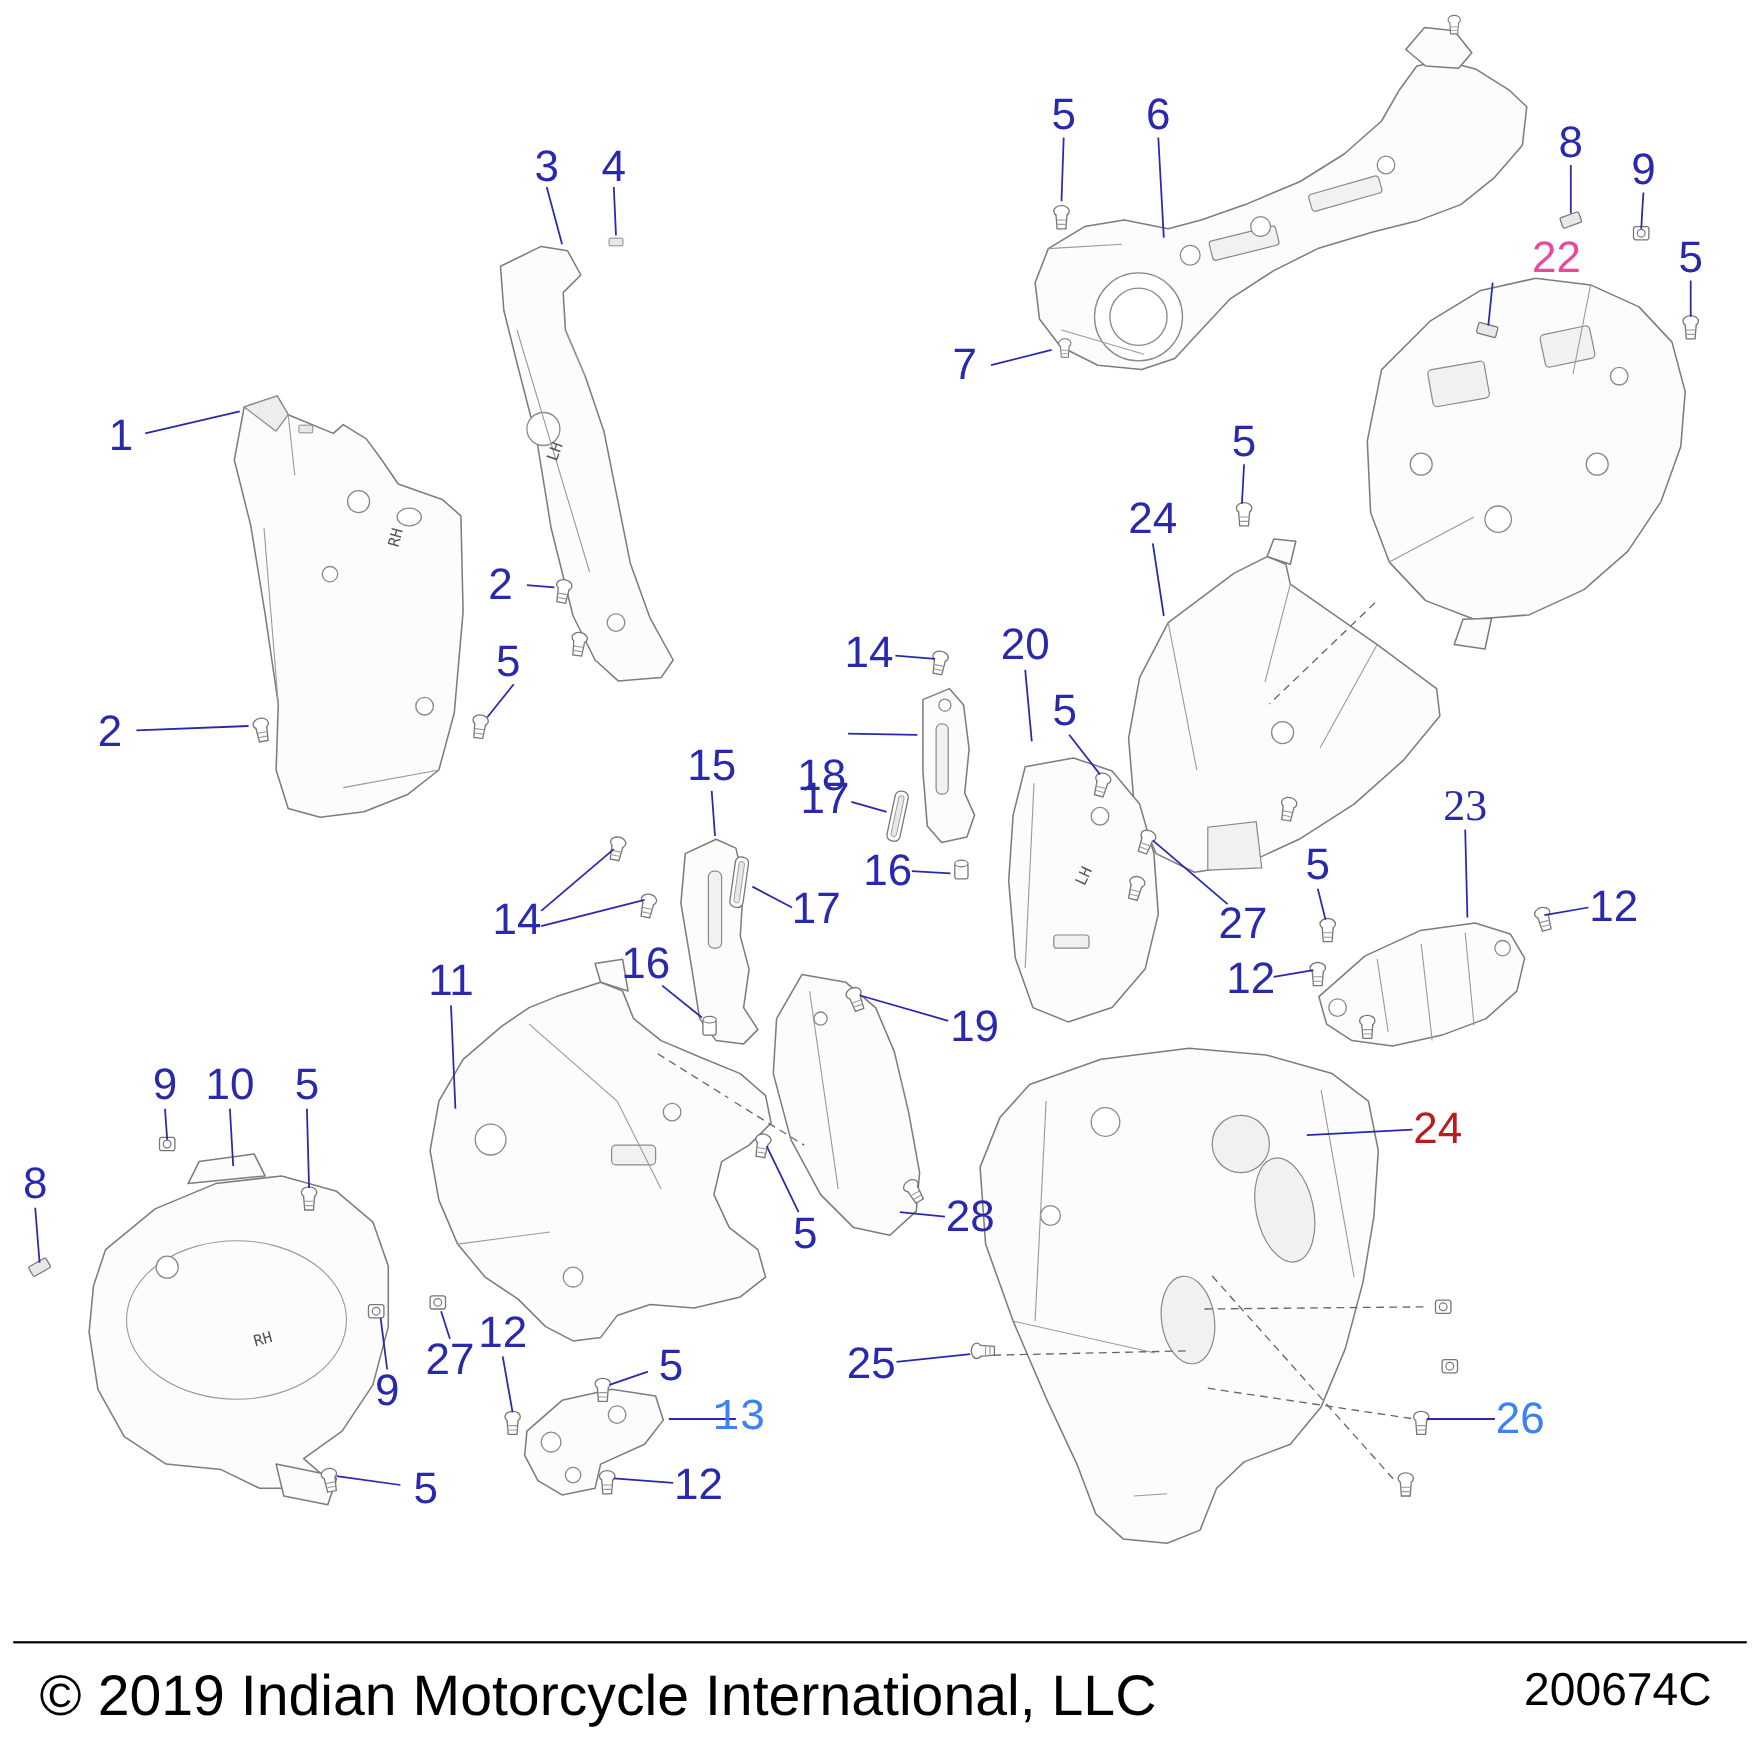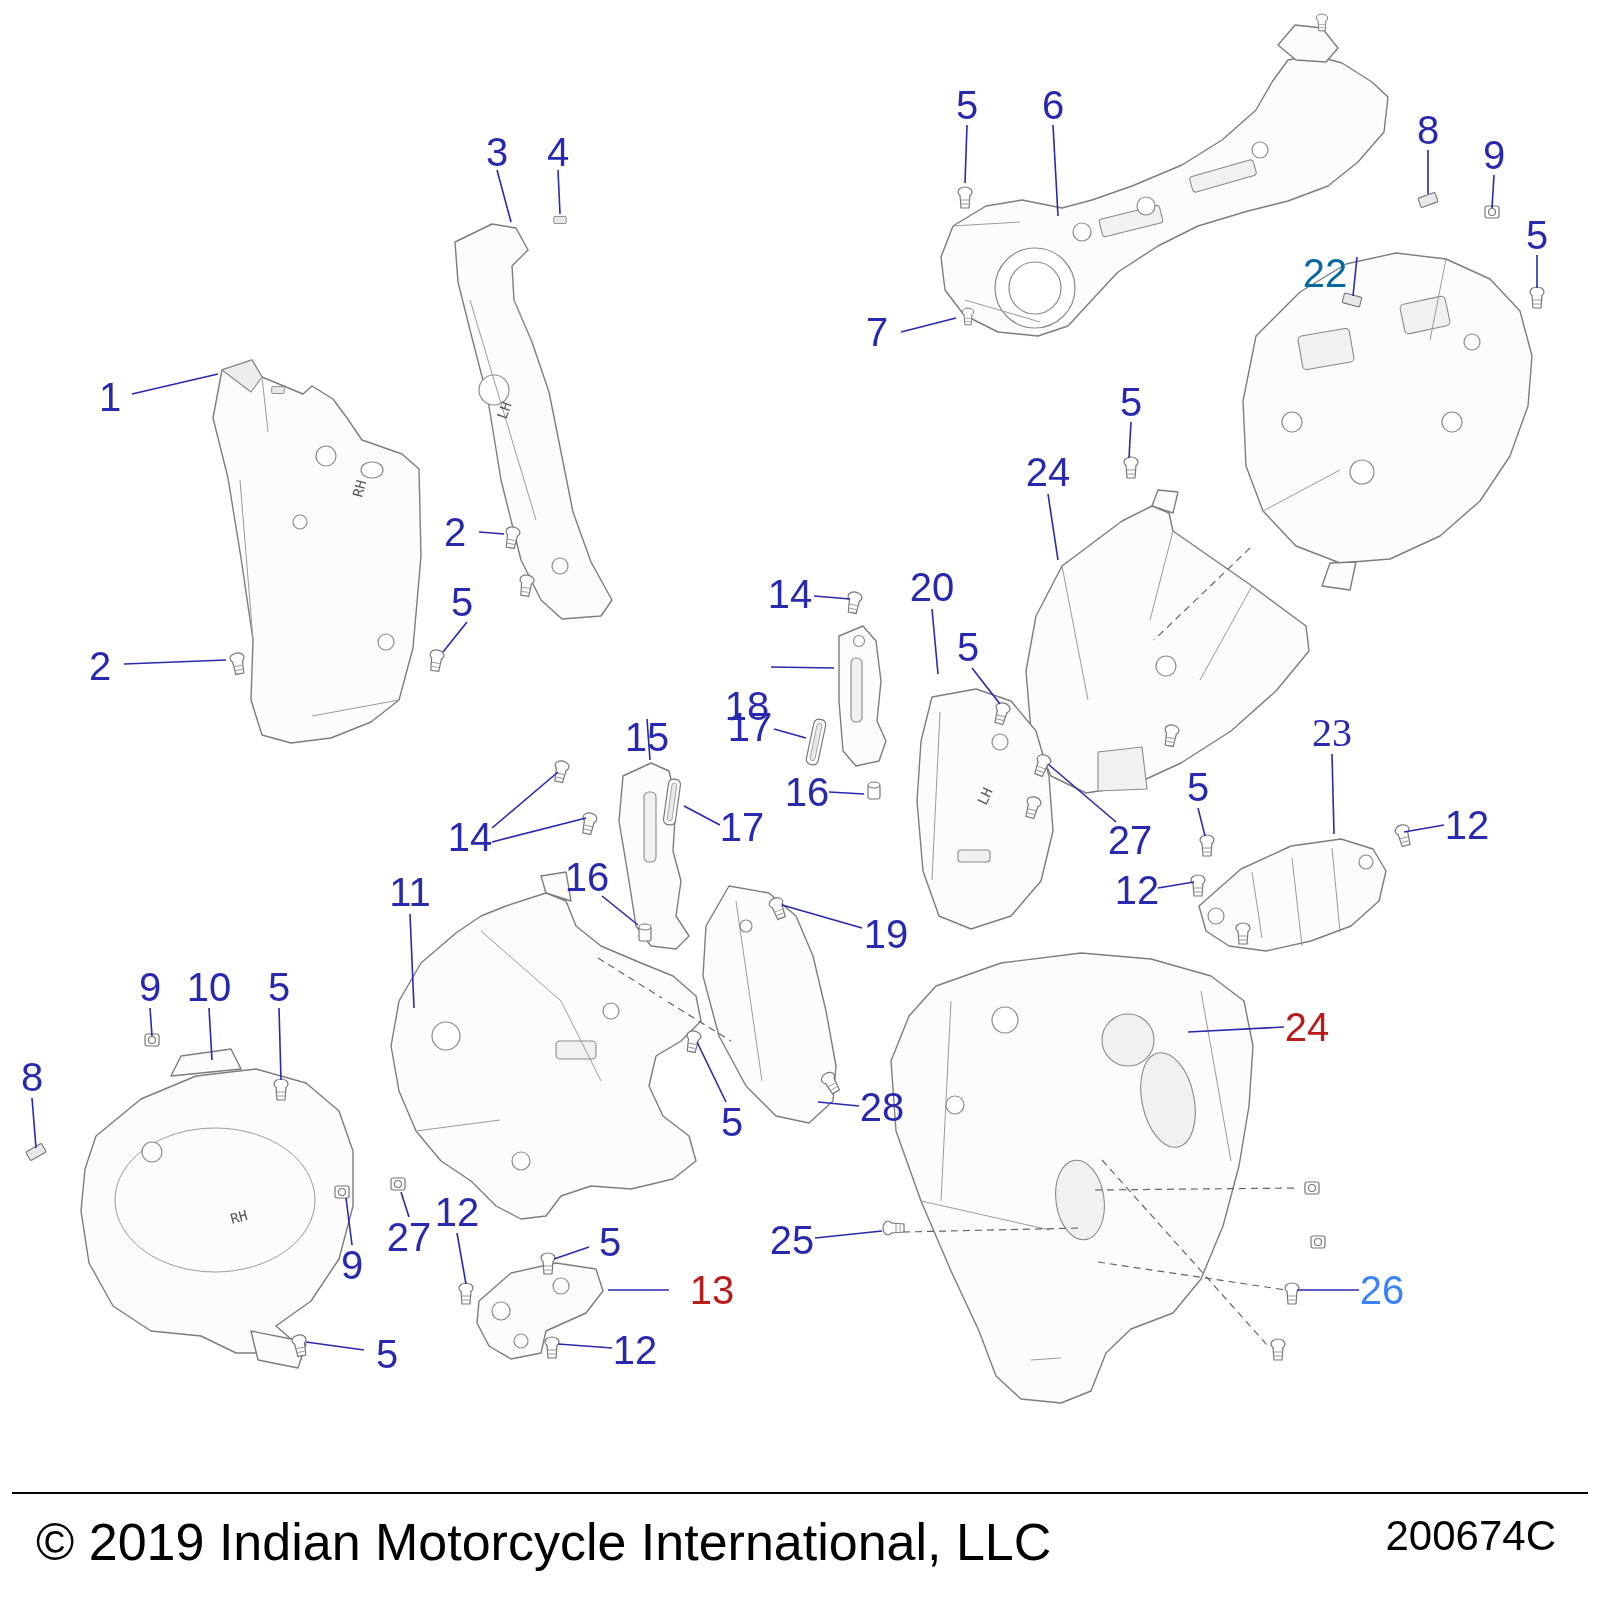--- a/index.html
+++ b/index.html
@@ -283,34 +283,34 @@
     </g>
 </svg>
 
 <div id="callout-layer">
     <div class="callout" style="left: 497px; top: 152px; color: rgb(41, 41, 173);">3</div>
     <div class="callout" style="left: 558px; top: 152px; color: rgb(41, 41, 173);">4</div>
     <div class="callout" style="left: 967px; top: 105px; color: rgb(41, 41, 173);">5</div>
     <div class="callout" style="left: 1053px; top: 105px; color: rgb(41, 41, 173);">6</div>
     <div class="callout" style="left: 1428px; top: 130px; color: rgb(41, 41, 173);">8</div>
     <div class="callout" style="left: 1494px; top: 155px; color: rgb(41, 41, 173);">9</div>
-    <div class="callout" style="left: 1325px; top: 235px; color: #0369a1; margin-top: 38px;">22</div>
+    <div class="callout" style="left: 1415px; top: 235px; color: #ec4899;">22</div>
     <div class="callout" style="left: 1537px; top: 235px; color: rgb(41, 41, 173);">5</div>
     <div class="callout" style="left: 877px; top: 332px; color: rgb(41, 41, 173);">7</div>
     <div class="callout" style="left: 110px; top: 397px; color: rgb(41, 41, 173);">1</div>
     <div class="callout" style="left: 1131px; top: 402px; color: rgb(41, 41, 173);">5</div>
     <div class="callout" style="left: 1048px; top: 472px; color: rgb(41, 41, 173);">24</div>
     <div class="callout" style="left: 455px; top: 532px; color: rgb(41, 41, 173);">2</div>
     <div class="callout" style="left: 790px; top: 594px; color: rgb(41, 41, 173);">14</div>
     <div class="callout" style="left: 932px; top: 587px; color: rgb(41, 41, 173);">20</div>
     <div class="callout" style="left: 462px; top: 602px; color: rgb(41, 41, 173);">5</div>
     <div class="callout" style="left: 747px; top: 667px; color: rgb(41, 41, 173); margin-top: 39px;">18</div>
     <div class="callout" style="left: 100px; top: 666px; color: rgb(41, 41, 173);">2</div>
     <div class="callout" style="left: 968px; top: 647px; color: rgb(41, 41, 173);">5</div>
-    <div class="callout" style="left: 647px; top: 697px; color: rgb(41, 41, 173); margin-top: 40px;">15</div>
+    <div class="callout" style="left: 647px; top: 697px; color: rgb(41, 41, 173);">15</div>
     <div class="callout" style="left: 750px; top: 727px; color: rgb(41, 41, 173);">17</div>
     <div class="callout" style="left: 1332px; top: 732px; color: rgb(41, 41, 173); font-family: Liberation Serif, serif;">23</div>
     <div class="callout" style="left: 807px; top: 792px; color: rgb(41, 41, 173);">16</div>
     <div class="callout" style="left: 1198px; top: 787px; color: rgb(41, 41, 173);">5</div>
     <div class="callout" style="left: 470px; top: 837px; color: rgb(41, 41, 173);">14</div>
     <div class="callout" style="left: 742px; top: 827px; color: rgb(41, 41, 173);">17</div>
     <div class="callout" style="left: 1467px; top: 825px; color: rgb(41, 41, 173);">12</div>
     <div class="callout" style="left: 1130px; top: 840px; color: rgb(41, 41, 173);">27</div>
     <div class="callout" style="left: 587px; top: 877px; color: rgb(41, 41, 173);">16</div>
     <div class="callout" style="left: 1137px; top: 890px; color: rgb(41, 41, 173);">12</div>
@@ -321,21 +321,21 @@
     <div class="callout" style="left: 279px; top: 987px; color: rgb(41, 41, 173);">5</div>
     <div class="callout" style="left: 1307px; top: 1027px; color: #b91c1c;">24</div>
     <div class="callout" style="left: 32px; top: 1077px; color: rgb(41, 41, 173);">8</div>
     <div class="callout" style="left: 882px; top: 1107px; color: rgb(41, 41, 173);">28</div>
     <div class="callout" style="left: 732px; top: 1122px; color: rgb(41, 41, 173);">5</div>
     <div class="callout" style="left: 457px; top: 1212px; color: rgb(41, 41, 173);">12</div>
     <div class="callout" style="left: 409px; top: 1237px; color: rgb(41, 41, 173);">27</div>
     <div class="callout" style="left: 792px; top: 1240px; color: rgb(41, 41, 173); text-align: center;">25</div>
     <div class="callout" style="left: 610px; top: 1242px; color: rgb(41, 41, 173);">5</div>
     <div class="callout" style="left: 352px; top: 1265px; color: rgb(41, 41, 173);">9</div>
-    <div class="callout" style="left: 712px; top: 1290px; color: #b91c1c;">13</div>
+    <div class="callout" style="left: 672px; top: 1290px; color: #3b82f6; font-family: Liberation Mono, monospace;">13</div>
     <div class="callout" style="left: 1382px; top: 1290px; color: #3b82f6;">26</div>
     <div class="callout" style="left: 635px; top: 1350px; color: rgb(41, 41, 173);">12</div>
     <div class="callout" style="left: 387px; top: 1354px; color: rgb(41, 41, 173);">5</div>
   </div>
 
 <div id="footer-rule"></div>
 <div id="copyright-text">© 2019 Indian Motorcycle International, LLC</div>
 <div id="diagram-number">200674C</div>
 
 </body></html>

